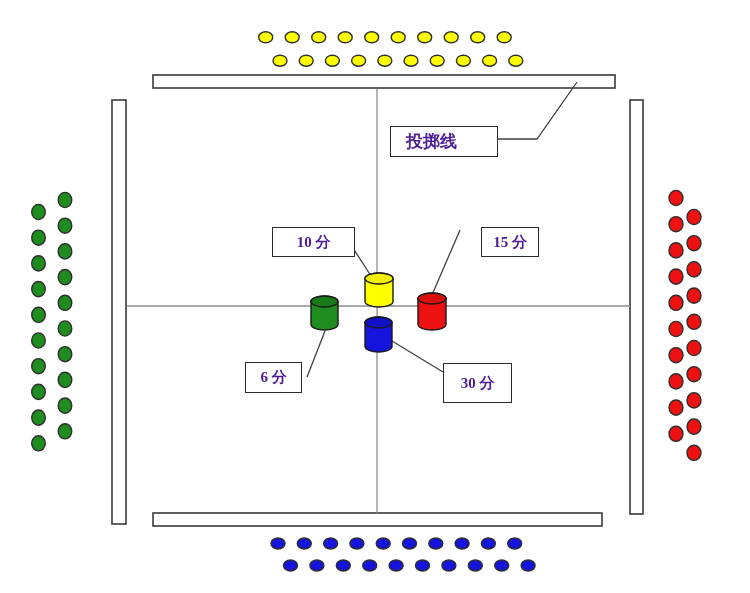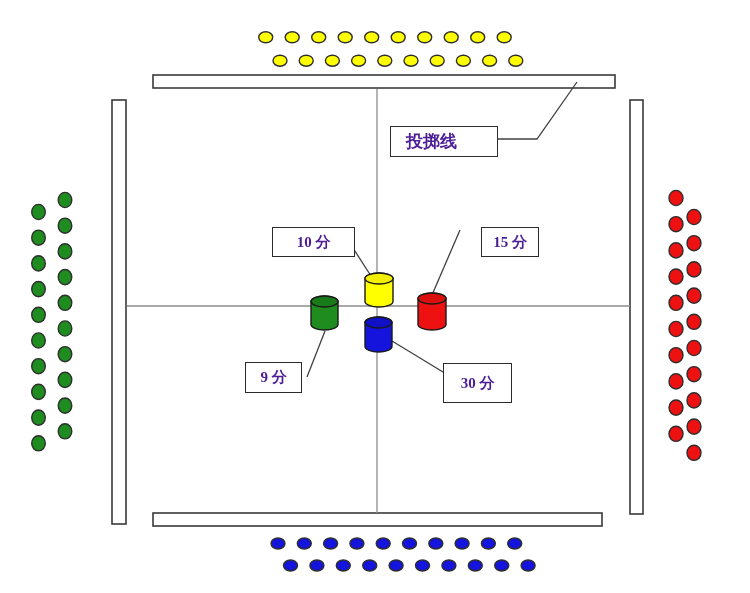--- a/index.html
+++ b/index.html
@@ -173,20 +173,20 @@
 
   <div class="label-box" style="left:272px;top:227px;width:83px;height:30px;">
     <span>10 分</span>
   </div>
 
   <div class="label-box" style="left:465px;top:227px;width:58px;height:30px;margin-left:16px;">
     <span>15 分</span>
   </div>
 
   <div class="label-box" style="left:245px;top:362px;width:57px;height:31px;">
-    <span>9 分</span>
+    <span>6 分</span>
   </div>
 
   <div class="label-box" style="left:443px;top:363px;width:69px;height:40px;">
     <span>30 分</span>
   </div>
 
 </div>
 
 </body></html>

